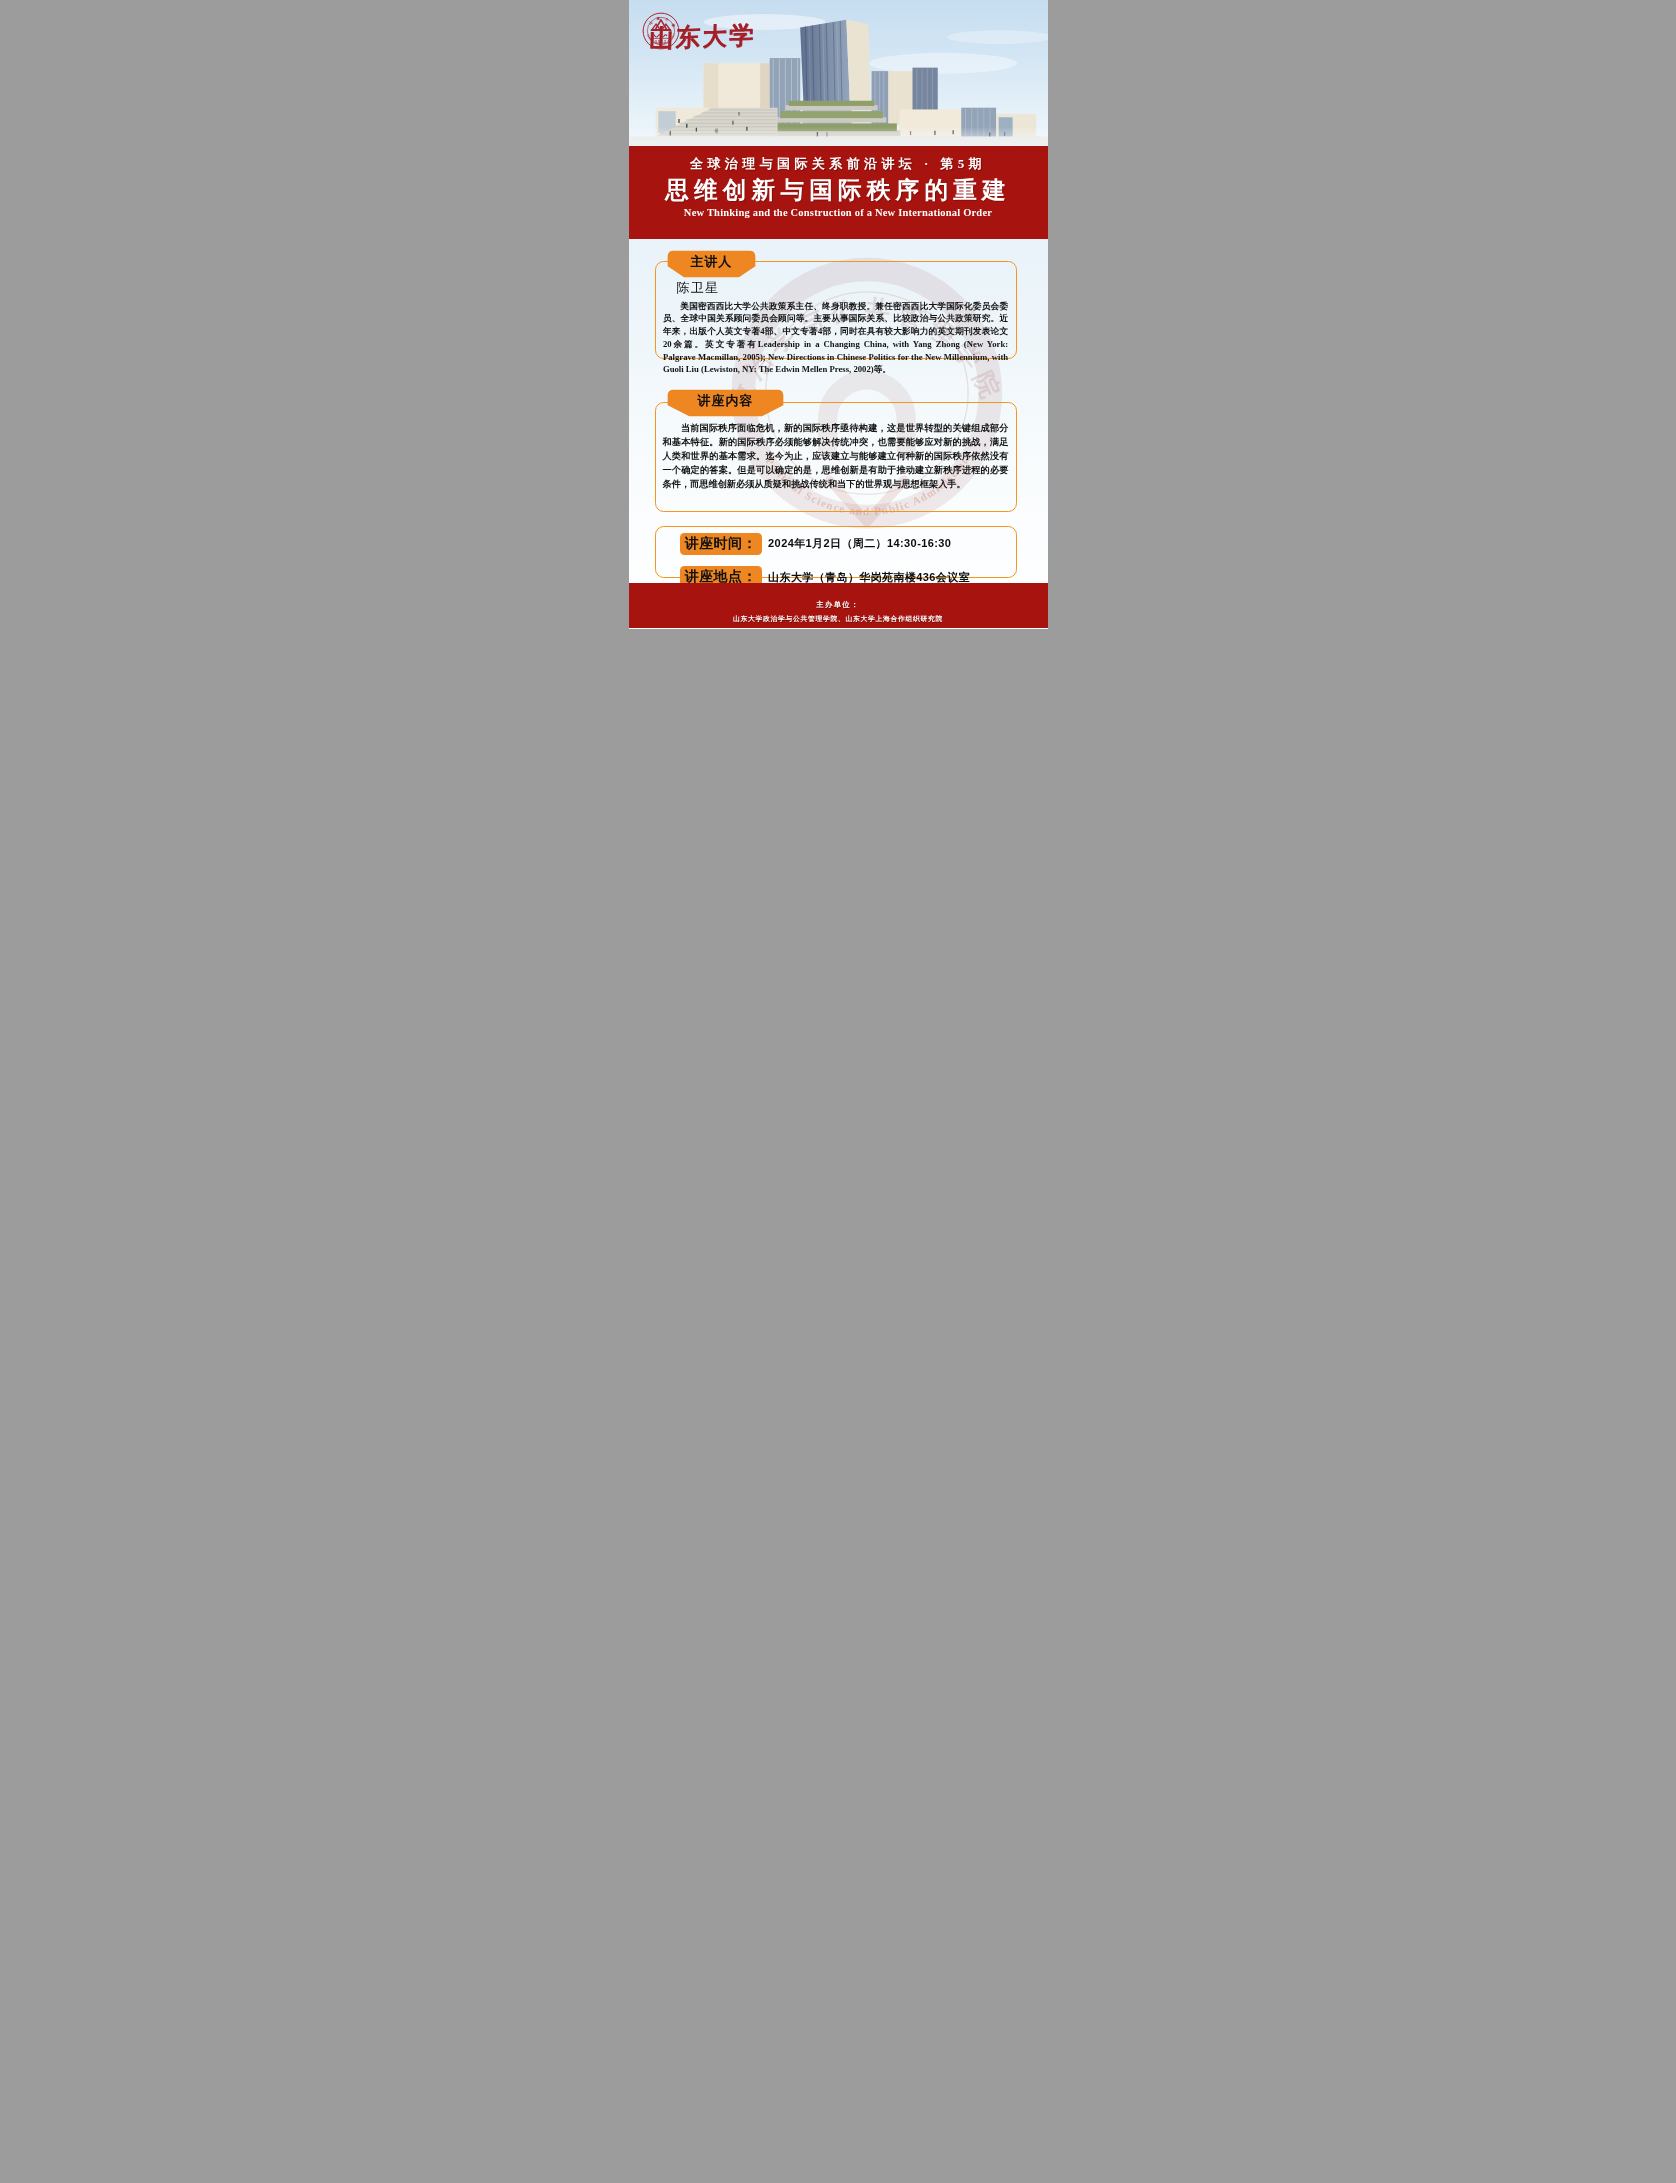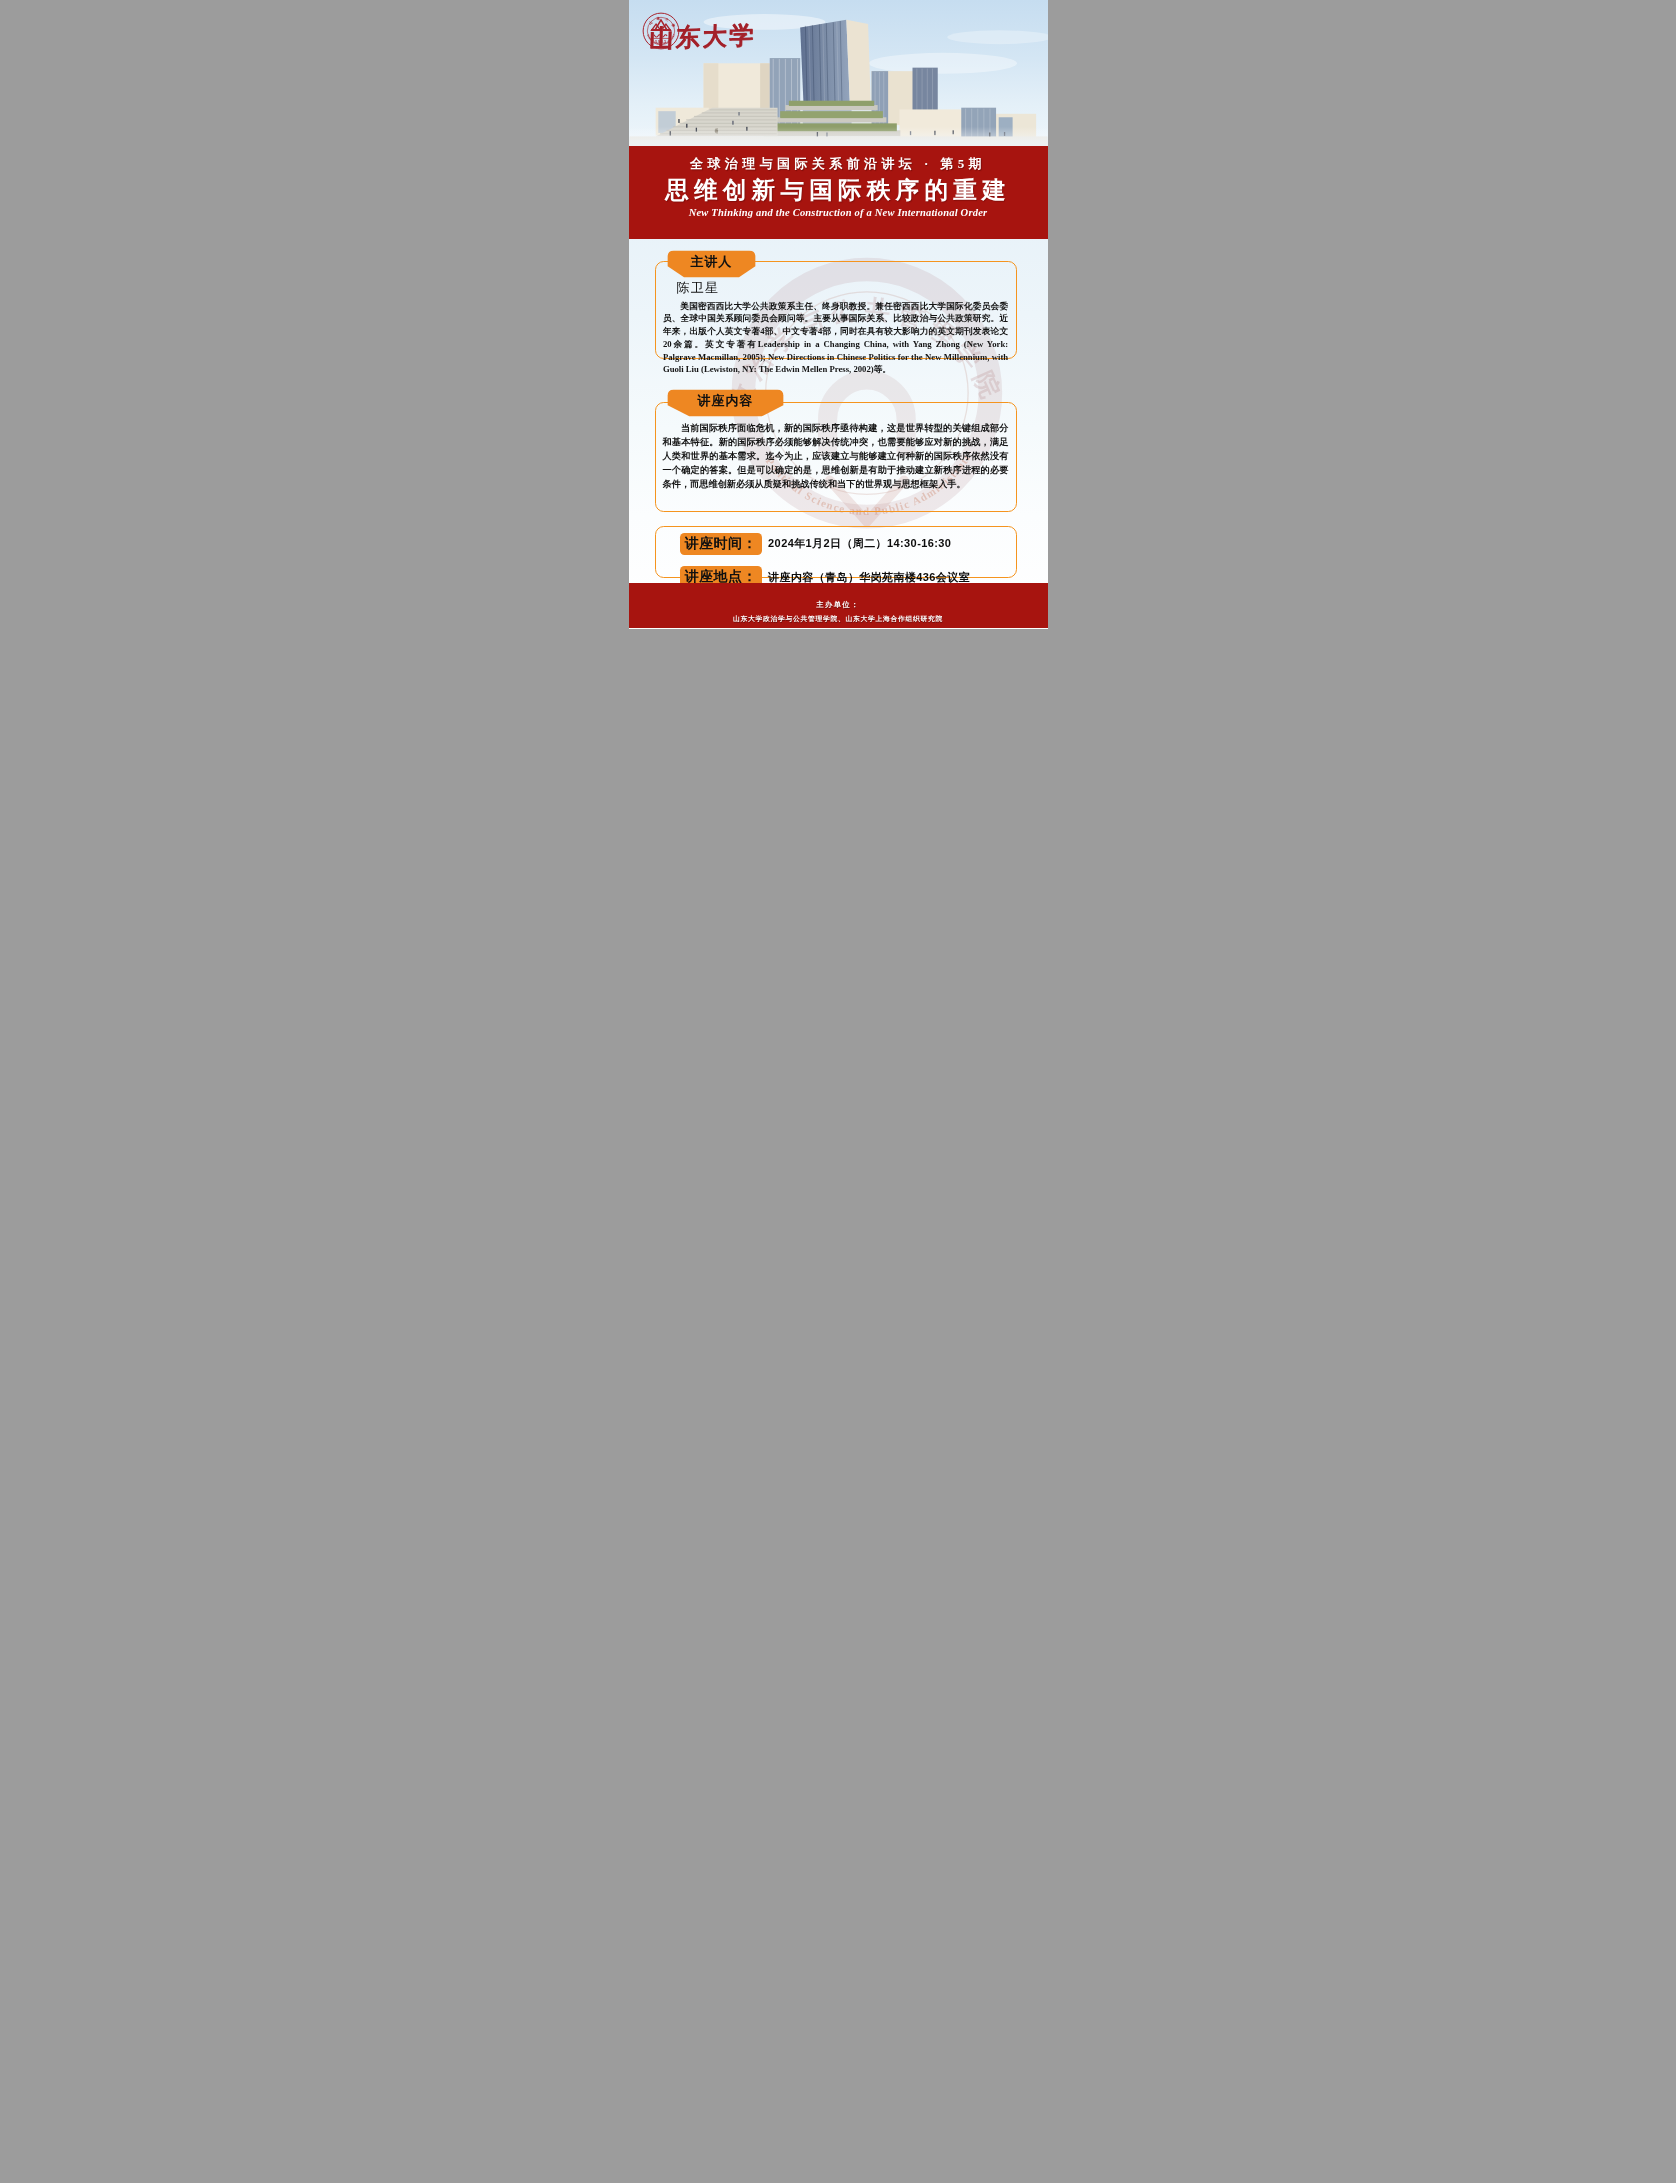--- a/index.html
+++ b/index.html
@@ -16,21 +16,21 @@
   .calligraphy{
     font-family:"Liberation Serif","DejaVu Serif",serif;font-weight:900;color:#a32029;
     font-size:24.5px;line-height:1;margin:7px 0 0 7px;letter-spacing:2.2px;transform:rotate(-2deg) skewX(-4deg);
     text-shadow:0.4px 0.4px 0 #b04a50;
   }
   .building-sign{position:absolute;left:86px;top:125px;writing-mode:vertical-rl;font-size:3.5px;color:#8b8578;letter-spacing:0.9px;z-index:2;}
   
   .banner{position:absolute;left:0;top:146px;width:419px;height:93px;background:#a7140f;color:#ffffff;text-align:center;z-index:2;}
   .banner .series{padding-top:9.2px;font-family:"Liberation Serif","DejaVu Serif",serif;font-weight:700;font-size:13px;letter-spacing:4.4px;text-shadow:0.9px 0.9px 0.9px rgba(70,0,0,.45);}
   .banner .title{margin-top:4.8px;font-size:23.6px;font-weight:900;letter-spacing:5.2px;line-height:1.05;text-shadow:0.9px 1.3px 0.9px rgba(70,0,0,.35);}
-  .banner .title-en{margin-top:3.9px;font-family:"Liberation Serif","DejaVu Serif",serif;font-weight:700;font-size:10.5px;letter-spacing:0.2px;font-style:italic;}
+  .banner .title-en{margin-top:3.9px;font-family:"Liberation Serif","DejaVu Serif",serif;font-weight:700;font-size:10.5px;letter-spacing:0.2px;}
   
   .watermark{position:absolute;left:0;top:214px;z-index:0;pointer-events:none;}
   .wm-cn{font-family:"Liberation Serif","DejaVu Serif",serif;font-weight:700;font-size:58px;letter-spacing:16px;fill:rgba(172,118,118,.22);}
   .wm-en{font-family:"Liberation Serif","DejaVu Serif",serif;font-weight:600;font-size:25px;letter-spacing:3px;fill:rgba(205,138,112,.40);}
   
   .section{position:absolute;left:26px;width:362px;border:1.3px solid #f5941e;border-radius:8.7px;z-index:1;box-sizing:border-box;}
   .tab{position:absolute;left:11.4px;width:89px;height:28px;z-index:2;}
   .tab.wide{width:117px;}
   .tab svg{position:absolute;left:0;top:0;}
   .tab .tab-label{position:absolute;left:0;top:3.1px;width:100%;text-align:center;font-size:13px;font-weight:800;color:#101010;letter-spacing:0.9px;}
@@ -258,21 +258,21 @@
     <p class="para lecture-body">当前国际秩序面临危机，新的国际秩序亟待构建，这是世界转型的关键组成部分和基本特征。新的国际秩序必须能够解决传统冲突，也需要能够应对新的挑战，满足人类和世界的基本需求。迄今为止，应该建立与能够建立何种新的国际秩序依然没有一个确定的答案。但是可以确定的是，思维创新是有助于推动建立新秩序进程的必要条件，而思维创新必须从质疑和挑战传统和当下的世界观与思想框架入手。</p>
   </div>
 
   <div class="section" id="info-section">
     <div class="info-row first">
       <span class="badge">讲座时间：</span>
       <span class="info-value">2024年1月2日（周二）14:30-16:30</span>
     </div>
     <div class="info-row second">
       <span class="badge">讲座地点：</span>
-      <span class="info-value">讲座内容（青岛）华岗苑南楼436会议室</span>
+      <span class="info-value">山东大学（青岛）华岗苑南楼436会议室</span>
     </div>
   </div>
 
   <div class="footer">
     <div class="org-label">主办单位：</div>
     <div class="org-line">山东大学政治学与公共管理学院、山东大学上海合作组织研究院</div>
     <div class="org-line">山东大学公共安全研究院、山东大学全球治理与国际组织研究中心</div>
   </div>
 
 </div>

